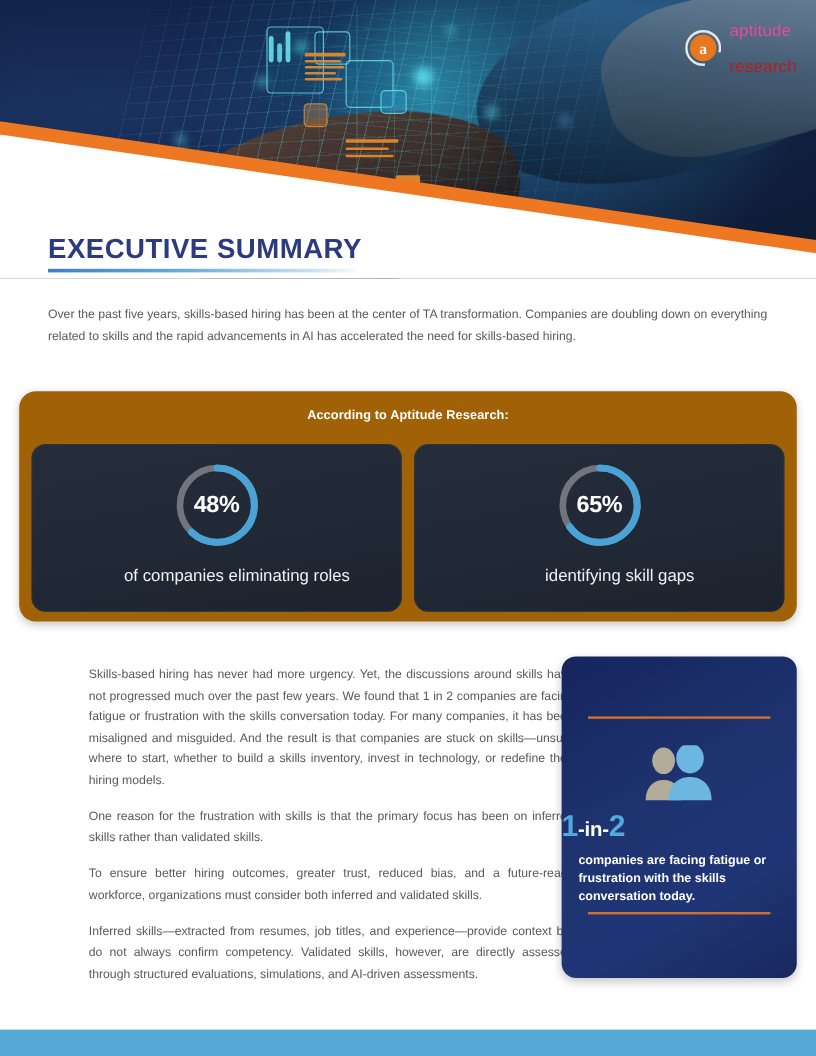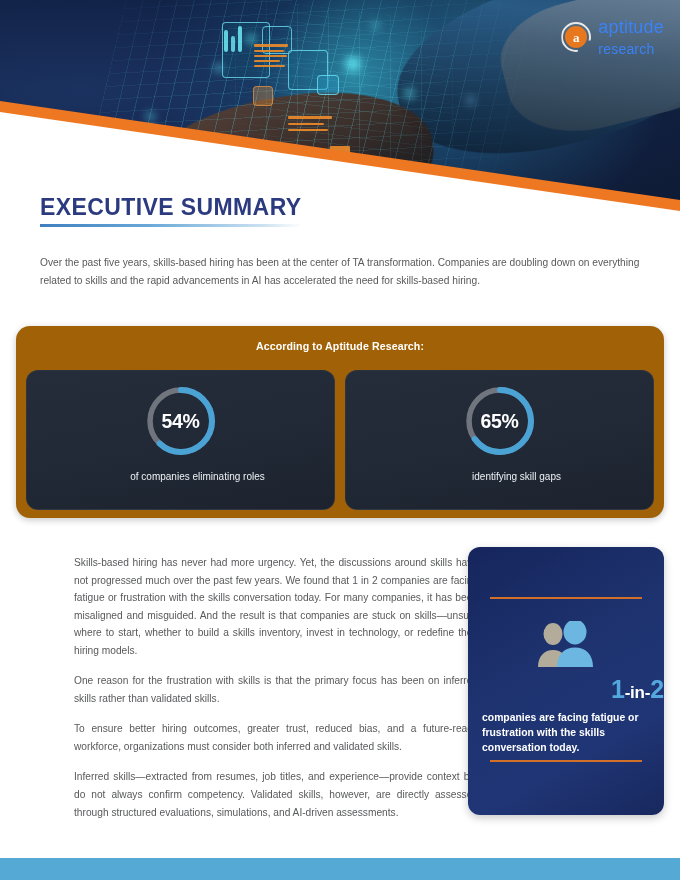--- a/index.html
+++ b/index.html
@@ -82,22 +82,22 @@
     border:2px solid #e8e8e8;
     clip-path:polygon(0 0,100% 0,100% 62%,55% 62%,55% 100%,0 100%);
   }
   .logo-mark .dot{
     position:absolute;left:4px;top:4px;width:22px;height:22px;border-radius:50%;
     background:#e8781e;color:#ffffff;font-size:13px;font-weight:700;
     display:flex;align-items:center;justify-content:center;line-height:1;
     font-family:"Liberation Serif", serif;
   }
   .logo-text{line-height:1.0;}
-  .logo-text .l1{color:#3b82f6;font-size:18px;letter-spacing:.2px;}
-  .logo-text .l2{color:#3b82f6;font-size:14px;letter-spacing:.2px;margin-top:6px;}
+  .logo-text .l1{color:#ec4899;font-size:14px;letter-spacing:.2px;}
+  .logo-text .l2{color:#b91c1c;font-size:14px;letter-spacing:.2px;margin-top:16px;}
 
   
   .page-title{
     position:absolute;left:40px;top:194px;
     font-size:23px;font-weight:700;letter-spacing:.4px;color:#2c3b80;
   }
   .title-rule{
     position:absolute;left:40px;top:224px;width:262px;height:3px;
     background:linear-gradient(to right,#3f7fc0 0%,#6aa9d8 42%,#cfe3f2 86%,rgba(255,255,255,0) 100%);
   }
@@ -129,21 +129,21 @@
     display:flex;flex-direction:column;align-items:center;justify-content:flex-start;
     padding-top:11px;
   }
   .gauge{position:relative;width:78px;height:78px;}
   .gauge svg{display:block;transform:rotate(-90deg);}
   .gauge .val{
     position:absolute;inset:0;display:flex;align-items:center;justify-content:center;
     color:#ffffff;font-size:19.5px;font-weight:700;letter-spacing:-.3px;
   }
   .stat-label{
-    margin-top:11px;color:#eef1f4;font-size:10px;text-align:center;padding:0 6px;margin-left:34px;
+    margin-top:11px;color:#eef1f4;font-size:14px;text-align:center;padding:0 6px;margin-left:34px;
   }
 
   
   .body-col{
     position:absolute;left:40px;top:554px;width:404px;
     color:#58595b;font-size:10.2px;line-height:1.72;margin-left:34px;
   }
   .body-col p{margin:0 0 13px 0;text-align:justify;}
   .body-col p:last-child{margin-bottom:0;}
 
@@ -157,22 +157,22 @@
   }
   .callout .rule{
     position:absolute;left:22px;right:22px;height:1.6px;background:#d2702a;
   }
   .callout .rule.top{top:50px;}
   .callout .rule.bottom{top:213px;}
   .people{
     position:absolute;left:0;right:0;top:74px;display:flex;justify-content:center;
   }
   .callout .big{
-    position:absolute;left:0;right:0;top:130px;text-align:right;
-    color:#54a8de;font-size:25px;font-weight:700;letter-spacing:-.2px;line-height:1;padding-left:24px;
+    position:absolute;left:0;right:0;top:130px;text-align:left;
+    color:#54a8de;font-size:25px;font-weight:700;letter-spacing:-.2px;line-height:1;
   }
   .callout .big .mid{color:#ffffff;font-size:17px;font-weight:700;}
   .callout .sub{
     position:absolute;left:14px;right:14px;top:163px;text-align:left;
     color:#ffffff;font-size:10.4px;font-weight:700;line-height:1.45;
   }
 
   
   .footer-bar{
     position:absolute;left:0;bottom:0;width:680px;height:22px;background:#55a9d5;
@@ -240,21 +240,21 @@
 <div class="stats-panel">
   <div class="stats-title">According to Aptitude Research:</div>
   <div class="stats-row">
 
     <div class="stat-card">
       <div class="gauge">
         <svg width="78" height="78" viewBox="0 0 78 78" aria-hidden="true">
           <circle cx="39" cy="39" r="31" fill="none" stroke="#8b8f96" stroke-width="5.5" opacity="0.75"></circle>
           <circle cx="39" cy="39" r="31" fill="none" stroke="#4aa3d4" stroke-width="6" stroke-linecap="round" stroke-dasharray="120.76 74.02"></circle>
         </svg>
-        <div class="val">54%</div>
+        <div class="val">48%</div>
       </div>
       <div class="stat-label">of companies eliminating roles</div>
     </div>
 
 
     <div class="stat-card">
       <div class="gauge">
         <svg width="78" height="78" viewBox="0 0 78 78" aria-hidden="true">
           <circle cx="39" cy="39" r="31" fill="none" stroke="#8b8f96" stroke-width="5.5" opacity="0.75"></circle>
           <circle cx="39" cy="39" r="31" fill="none" stroke="#4aa3d4" stroke-width="6" stroke-linecap="round" stroke-dasharray="126.61 68.17"></circle>

